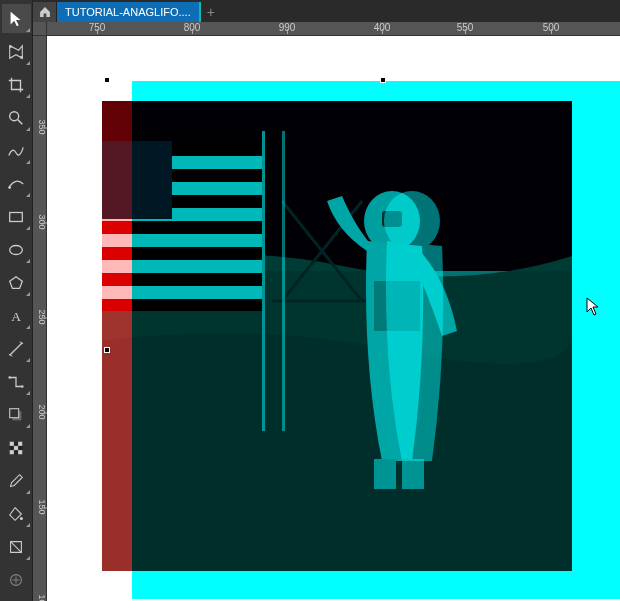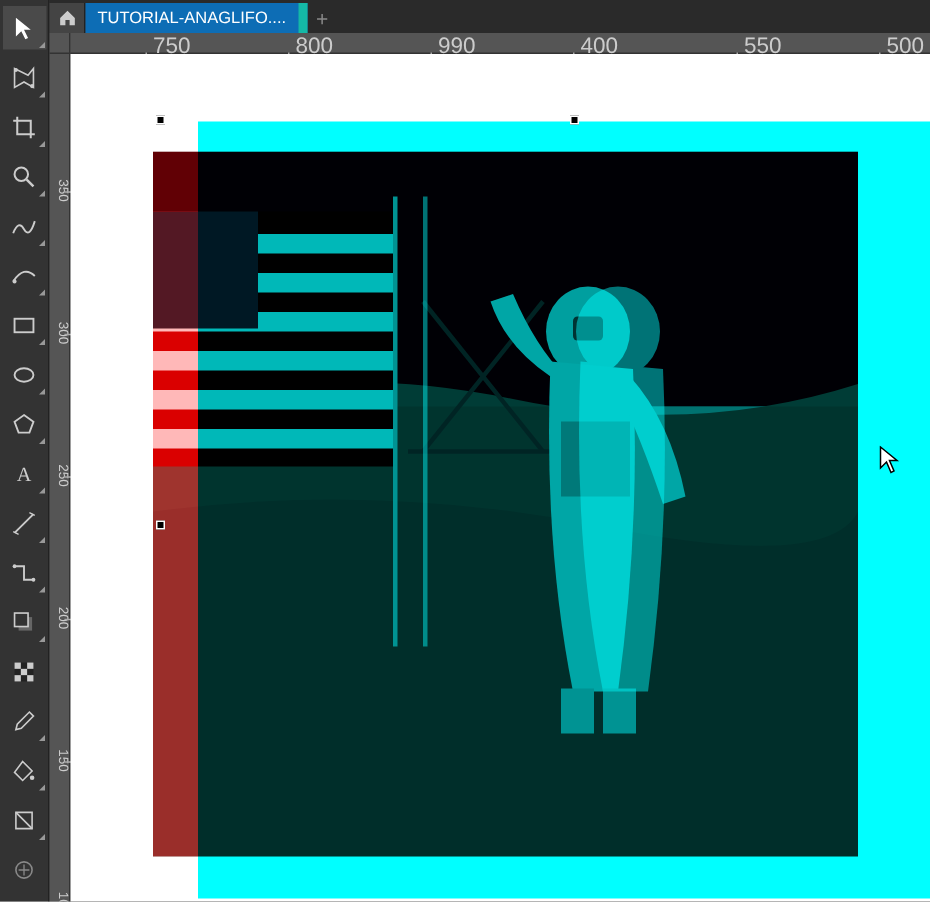--- a/index.html
+++ b/index.html
@@ -60,21 +60,21 @@
   border-right: 1px solid #222;
 }
 .tab {
   height: 20px;
   padding: 0 8px;
   background: #0d6db5;
   color: #fff;
   display: flex;
   align-items: center;
   font-size: 11px;
-  border-right: 6px solid #14b8a6;
+  border-right: 2px solid #14b8a6;
   cursor: pointer;
 }
 .add-tab {
   width: 20px; height: 20px;
   display: flex;
   align-items: center;
   justify-content: center;
   color: #888;
   font-size: 14px;
   cursor: pointer;
@@ -91,22 +91,22 @@
 .ruler-h {
   position: absolute;
   left: 47px; top: 22px;
   right: 0; height: 14px;
   background: #555;
   border-bottom: 1px solid #333;
 }
 .rh-tick {
   position: absolute;
   top: 0; width: 60px;
-  text-align: right;
-  font-size: 15px;
+  text-align: center;
+  font-size: 10px;
   color: #ccc;
   transform: translateX(-50%);
 }
 .rh-tick::after {
   content: '';
   position: absolute;
   left: 50%; bottom: -1px;
   width: 1px; height: 5px;
   background: #aaa;
 }
@@ -330,22 +330,22 @@
     <span>+</span>
   </div>
 </div>
 
 <div class="ruler-corner"></div>
 <div class="ruler-h">
   <div class="rh-tick" style="left:50px"><span>750</span></div>
   <div class="rh-tick" style="left:145px"><span>800</span></div>
   <div class="rh-tick" style="left:240px"><span>990</span></div>
   <div class="rh-tick" style="left:335px"><span>400</span></div>
-  <div class="rh-tick" style="left:444px"><span>550</span></div>
-  <div class="rh-tick" style="left:539px"><span>500</span></div>
+  <div class="rh-tick" style="left:418px"><span>550</span></div>
+  <div class="rh-tick" style="left:504px"><span>500</span></div>
 </div>
 <div class="ruler-v">
   <div class="rv-tick" style="top:76px"><span>350</span></div>
   <div class="rv-tick" style="top:171px"><span>300</span></div>
   <div class="rv-tick" style="top:266px"><span>250</span></div>
   <div class="rv-tick" style="top:361px"><span>200</span></div>
   <div class="rv-tick" style="top:456px"><span>150</span></div>
   <div class="rv-tick" style="top:551px"><span>100</span></div>
 </div>
 

